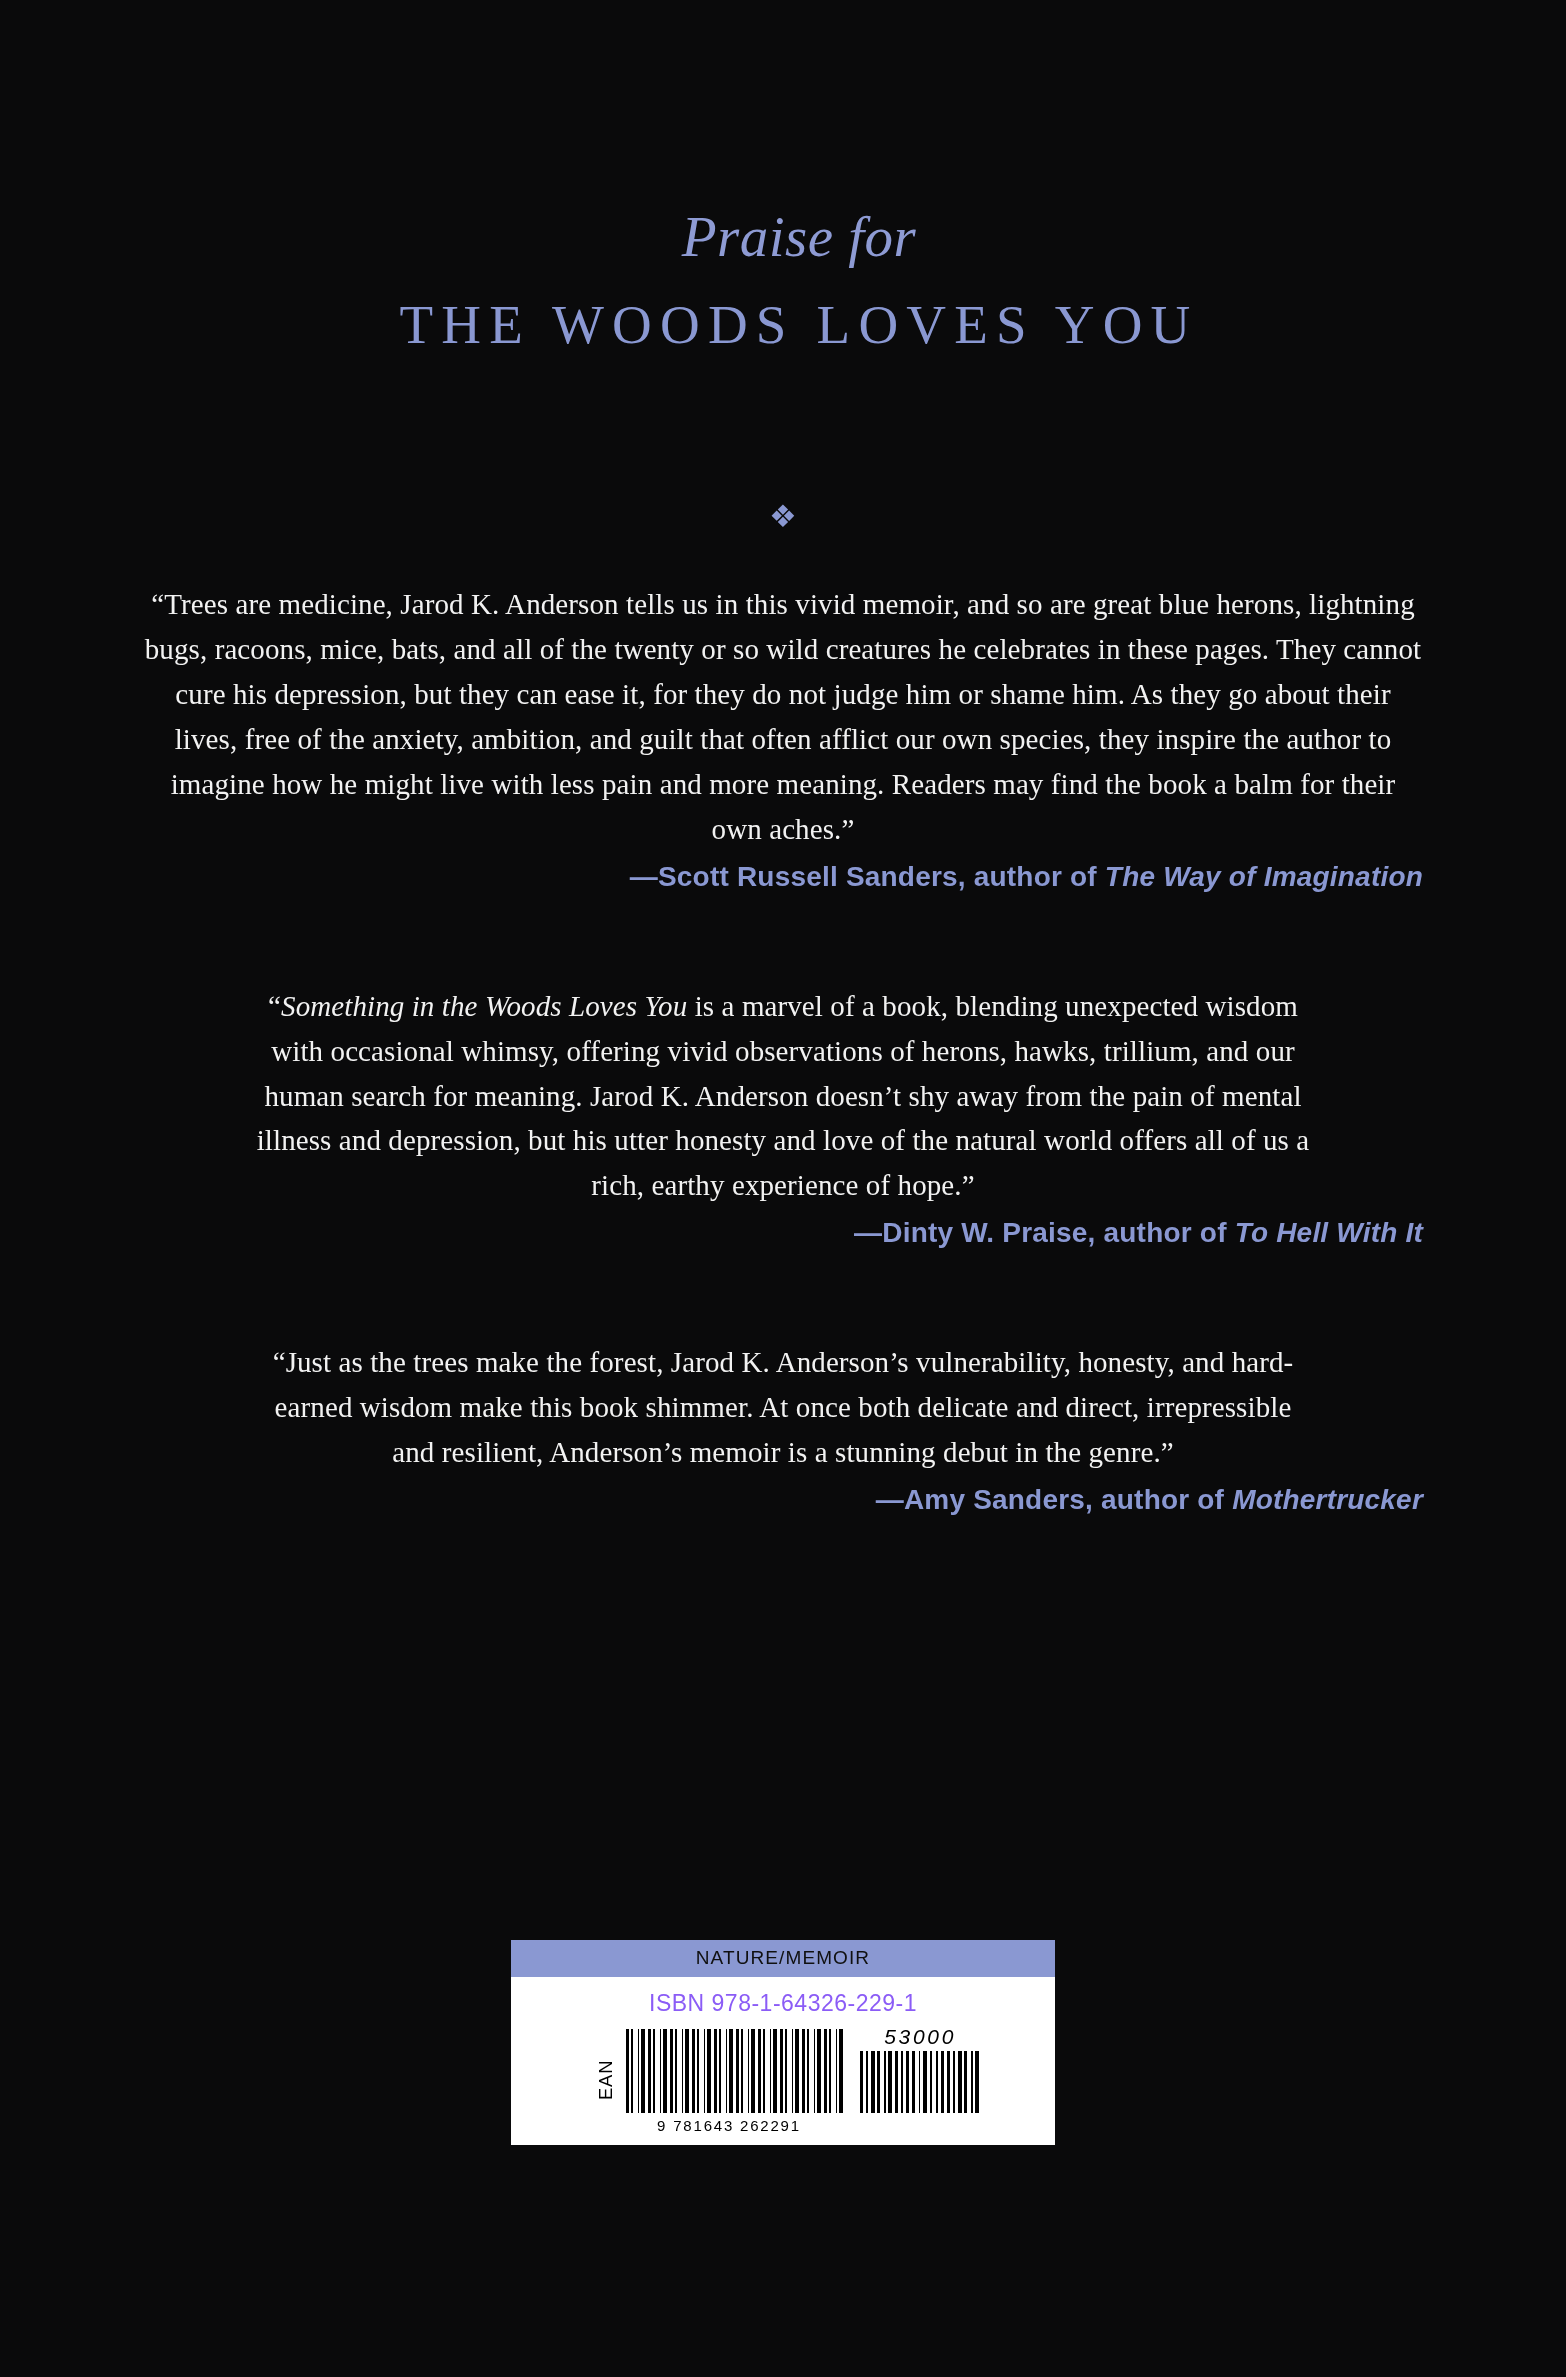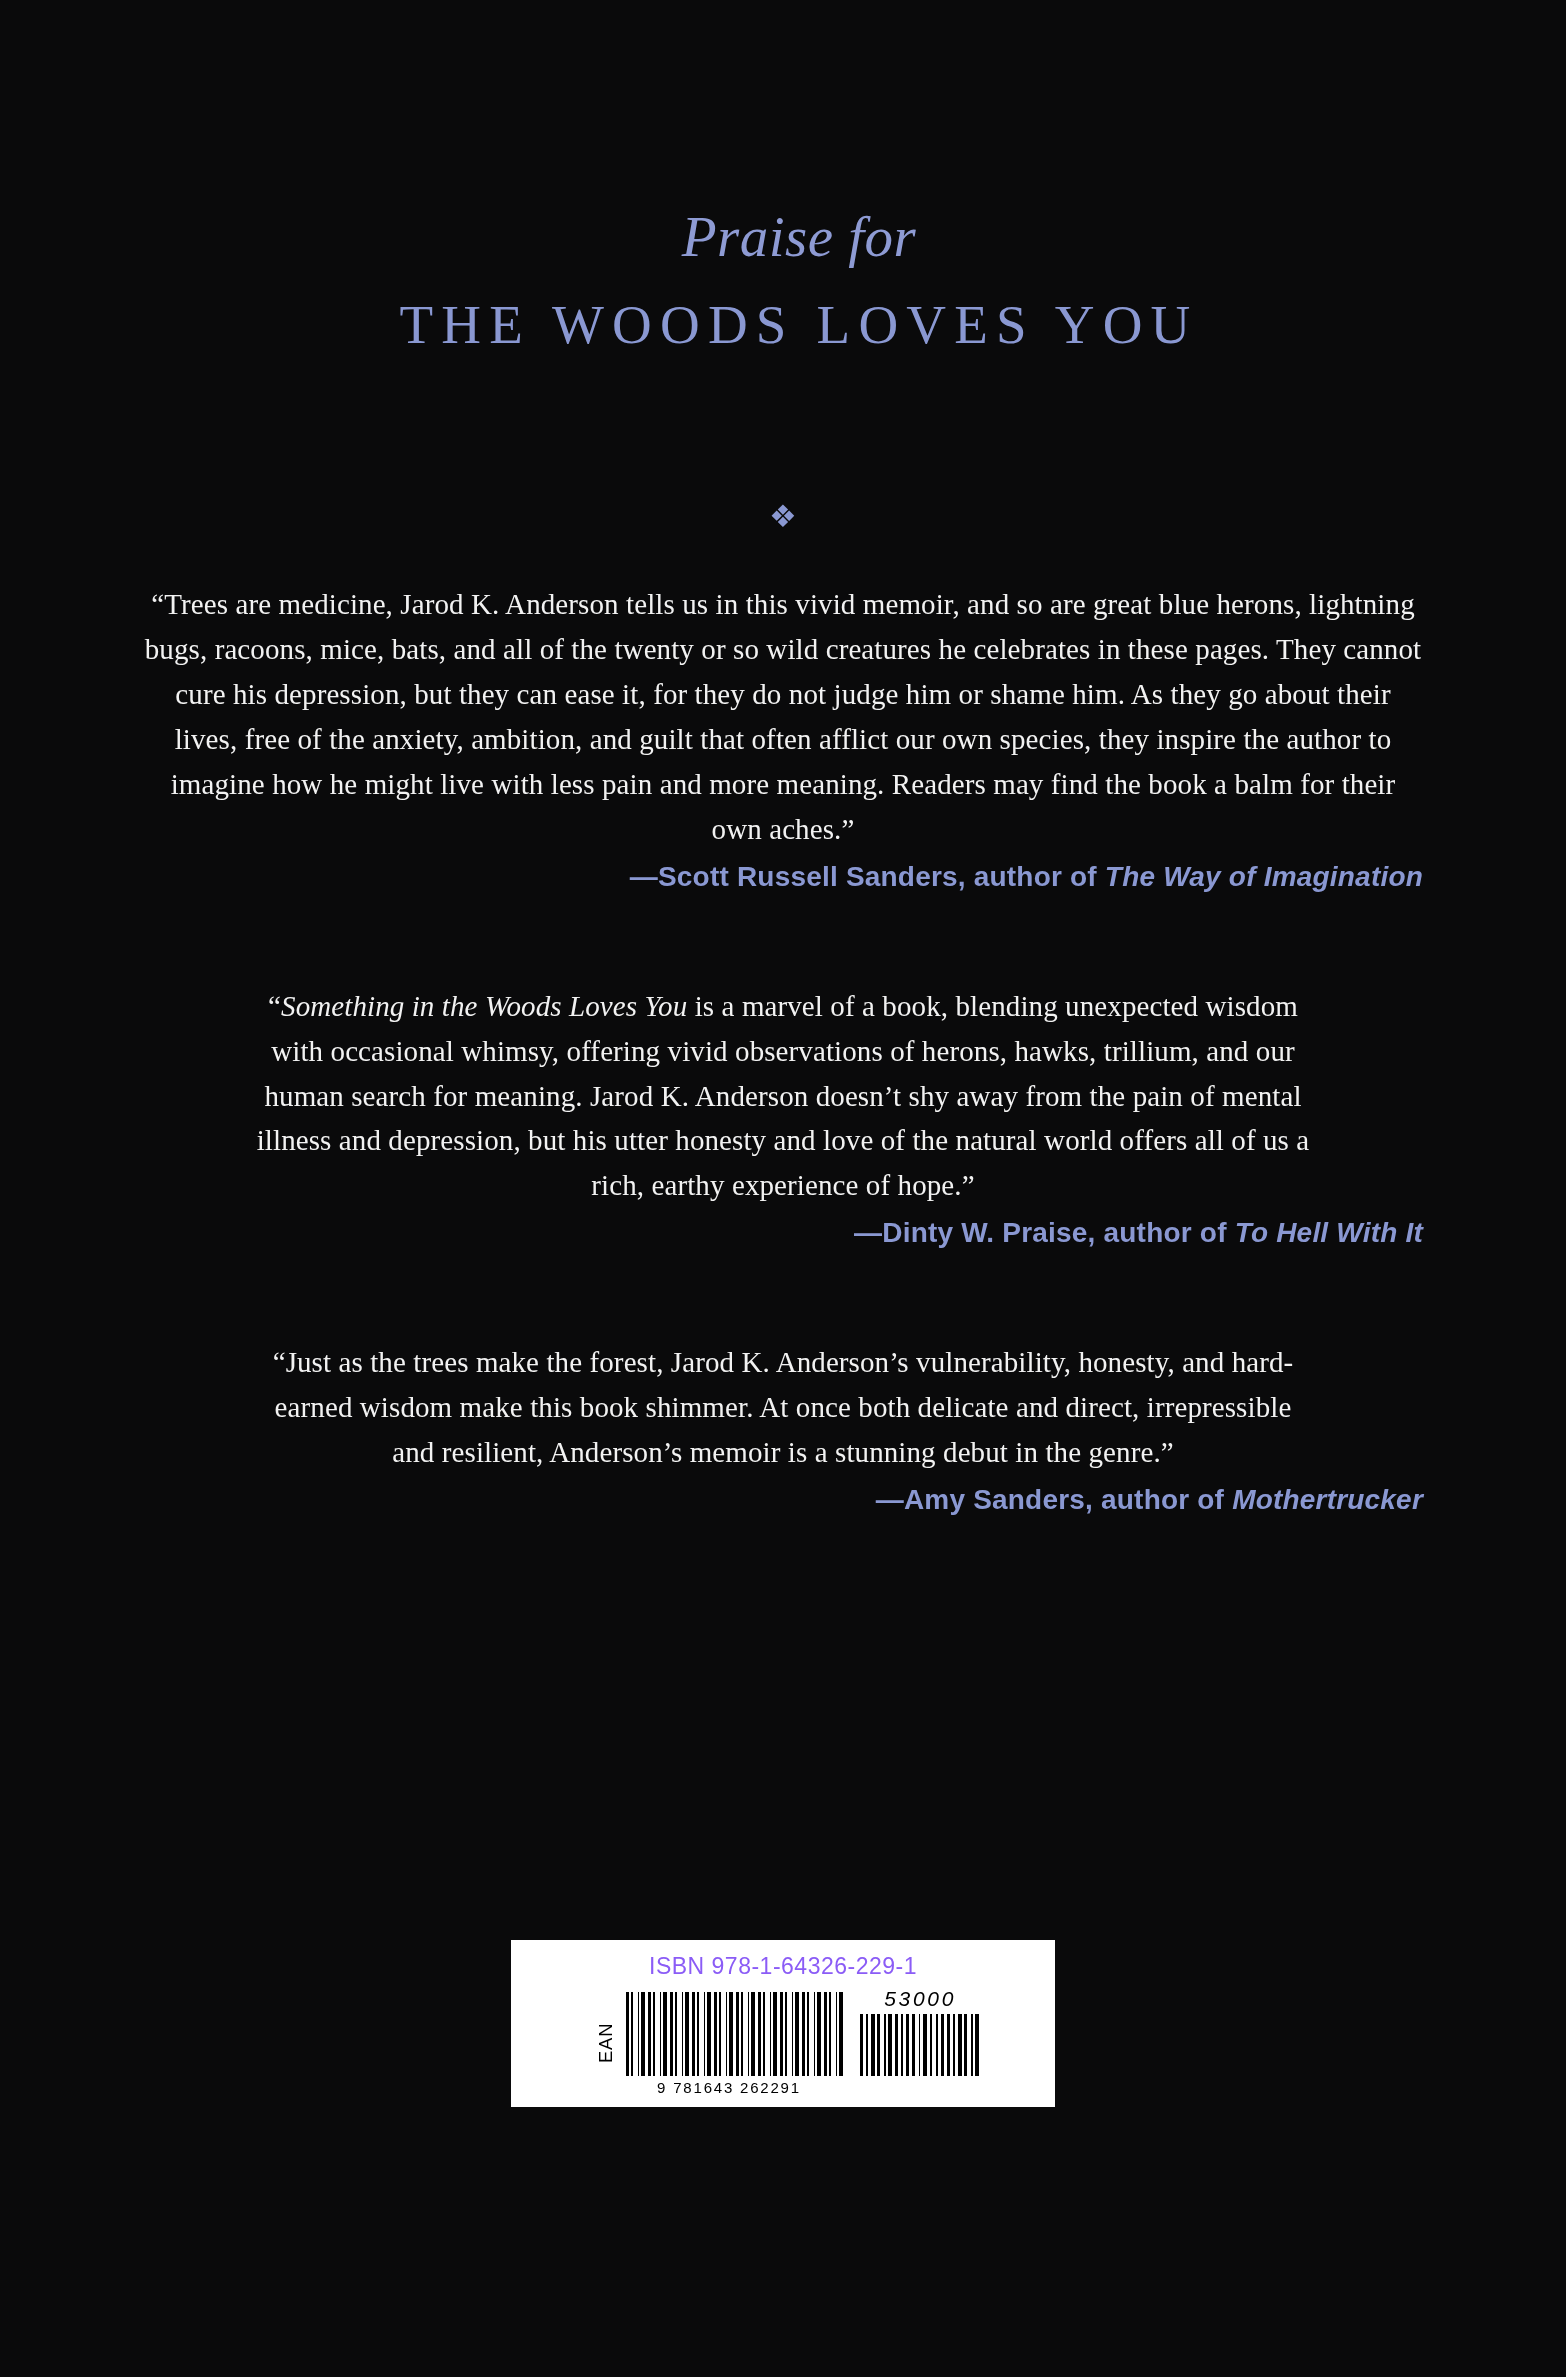--- a/index.html
+++ b/index.html
@@ -224,20 +224,21 @@
     <div class="blurb narrow2">
       <div class="blurb-text">“Just as the trees make the forest, Jarod K. Anderson’s vulnerability, honesty, and hard-earned wisdom make this book shimmer. At once both delicate and direct, irrepressible and resilient, Anderson’s memoir is a stunning debut in the genre.”</div>
       <div class="attribution">
         <span>—Amy Sanders, author of </span><i>Mothertrucker</i>
       </div>
     </div>
 
   </div>
 
   <div class="barcode-wrap">
+    <div class="genre-bar">NATURE/MEMOIR</div>
     <div class="barcode-box">
       <div class="isbn-text">ISBN 978-1-64326-229-1</div>
       <div class="bars-row">
         <div class="ean-label">EAN</div>
         <div class="main-bars"></div>
         <div class="addon-col">
           <div class="addon-digits">53000</div>
           <div class="addon-bars"></div>
         </div>
       </div>

